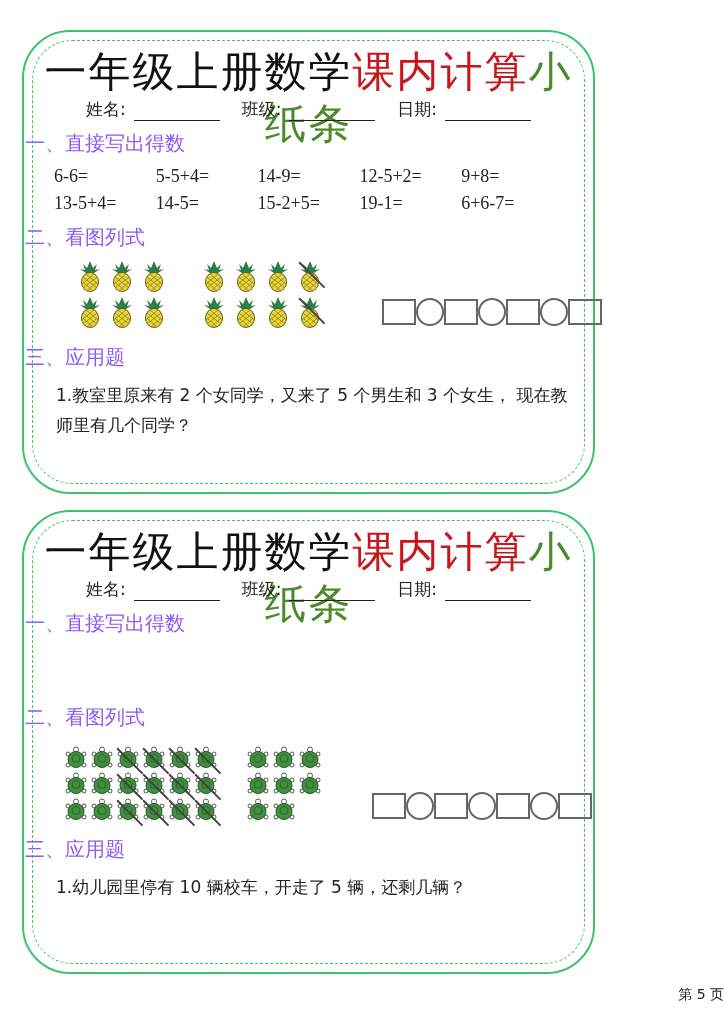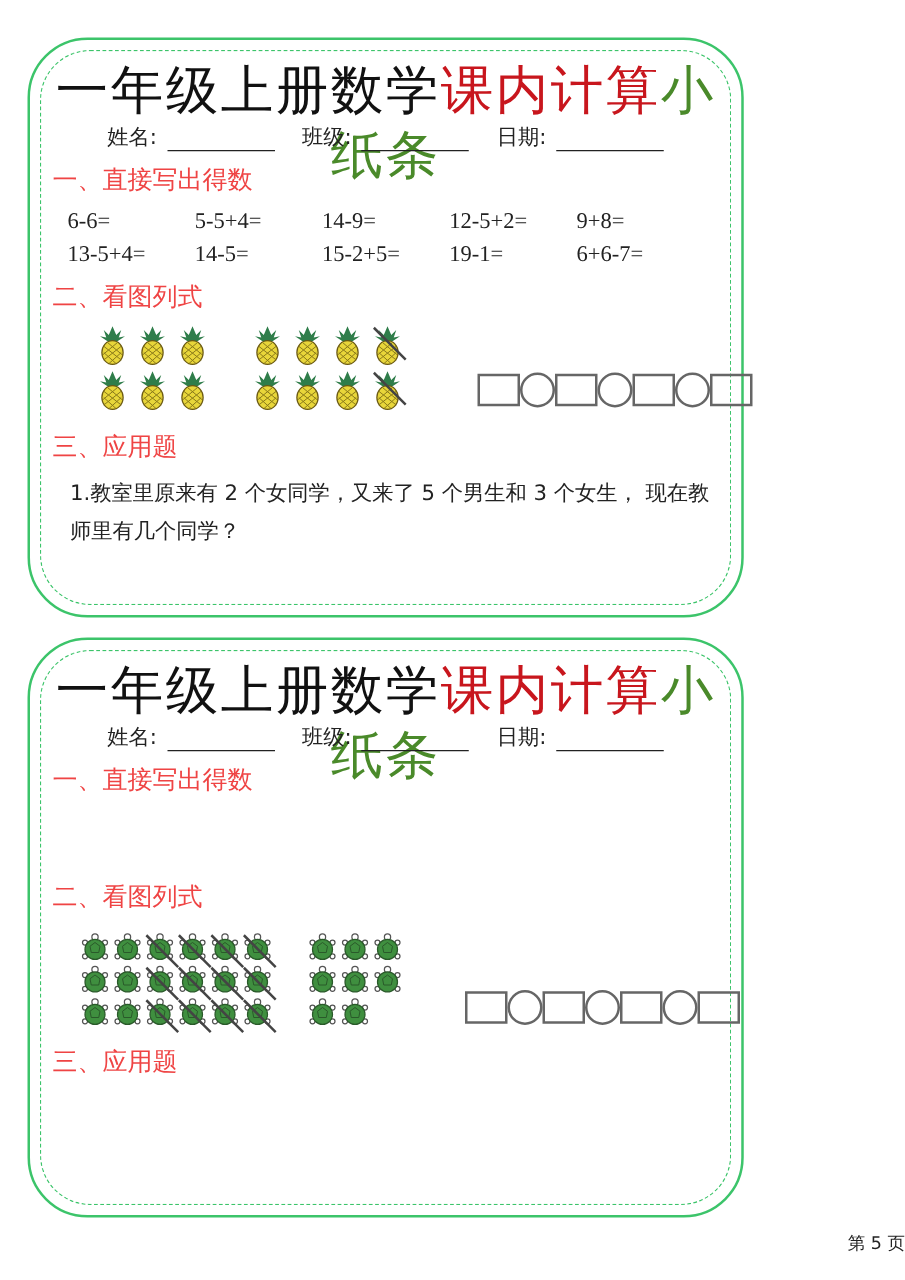--- a/index.html
+++ b/index.html
@@ -13,21 +13,21 @@
   .card2 { top:510px; height:464px; }
   .title { position:absolute; top:14px; left:0; right:0; text-align:center;
            font-family:"DejaVu Serif", serif; font-size:42px; letter-spacing:2px; line-height:52px; }
   .t-black { color:#111; }
   .t-red { color:#c8161d; }
   .t-green { color:#4a8a2a; }
   .info { position:absolute; top:66px; left:0; right:0; display:flex; justify-content:center;
           font-size:17px; gap:22px; }
   .info .fld { display:flex; align-items:flex-end; }
   .info .blank { display:inline-block; width:86px; border-bottom:1.5px solid #222; margin-left:8px; height:18px; }
-  .sec { position:absolute; left:18px; color:#ef4444; font-size:20px; font-weight:normal; }
+  .sec { position:absolute; left:1px; color:#8b5cf6; font-size:20px; font-weight:normal; }
   .grid { position:absolute; left:30px; right:30px; display:grid;
           grid-template-columns:repeat(5, 1fr); row-gap:6px; font-family:"Liberation Serif", serif; font-size:18px; }
   .grid span { display:block; }
   .pic { position:absolute; display:flex; gap:36px; }
   .group { display:grid; gap:4px 8px; }
   .fruit { width:24px; height:32px; position:relative; }
   .crossed::after { content:""; position:absolute; left:-4px; top:14px; width:36px; height:1.5px;
                     background:#444; transform:rotate(45deg); }
   .eq { position:absolute; display:flex; align-items:center; }
   .box { width:34px; height:26px; border:2px solid #666; box-sizing:border-box; }
@@ -424,15 +424,16 @@
   <div class="eq" style="left:348px; top:280px;">
     <div class="box"></div>
       <div class="circ"></div>
     <div class="box"></div>
       <div class="circ"></div>
     <div class="box"></div>
       <div class="circ"></div>
     <div class="box"></div>
   </div>
   <div class="sec" style="top:324px">三、应用题</div>
+  <div class="prob" style="top:360px">1.幼儿园里停有 10 辆校车，开走了 5 辆，还剩几辆？</div>
 </div>
 
 <div class="footer">第 5 页</div>
 
 </body></html>

